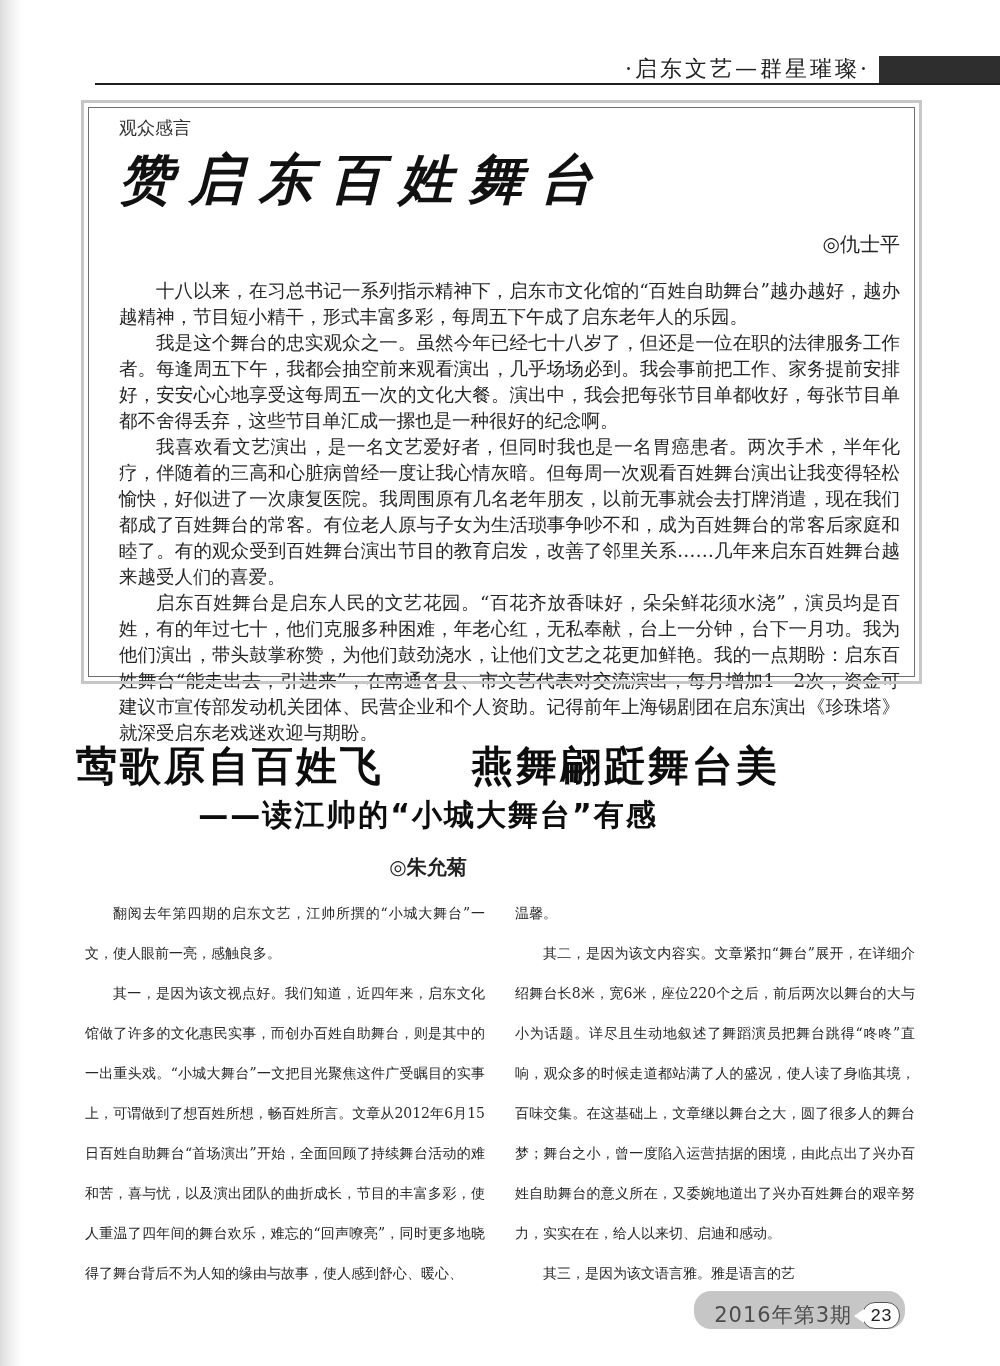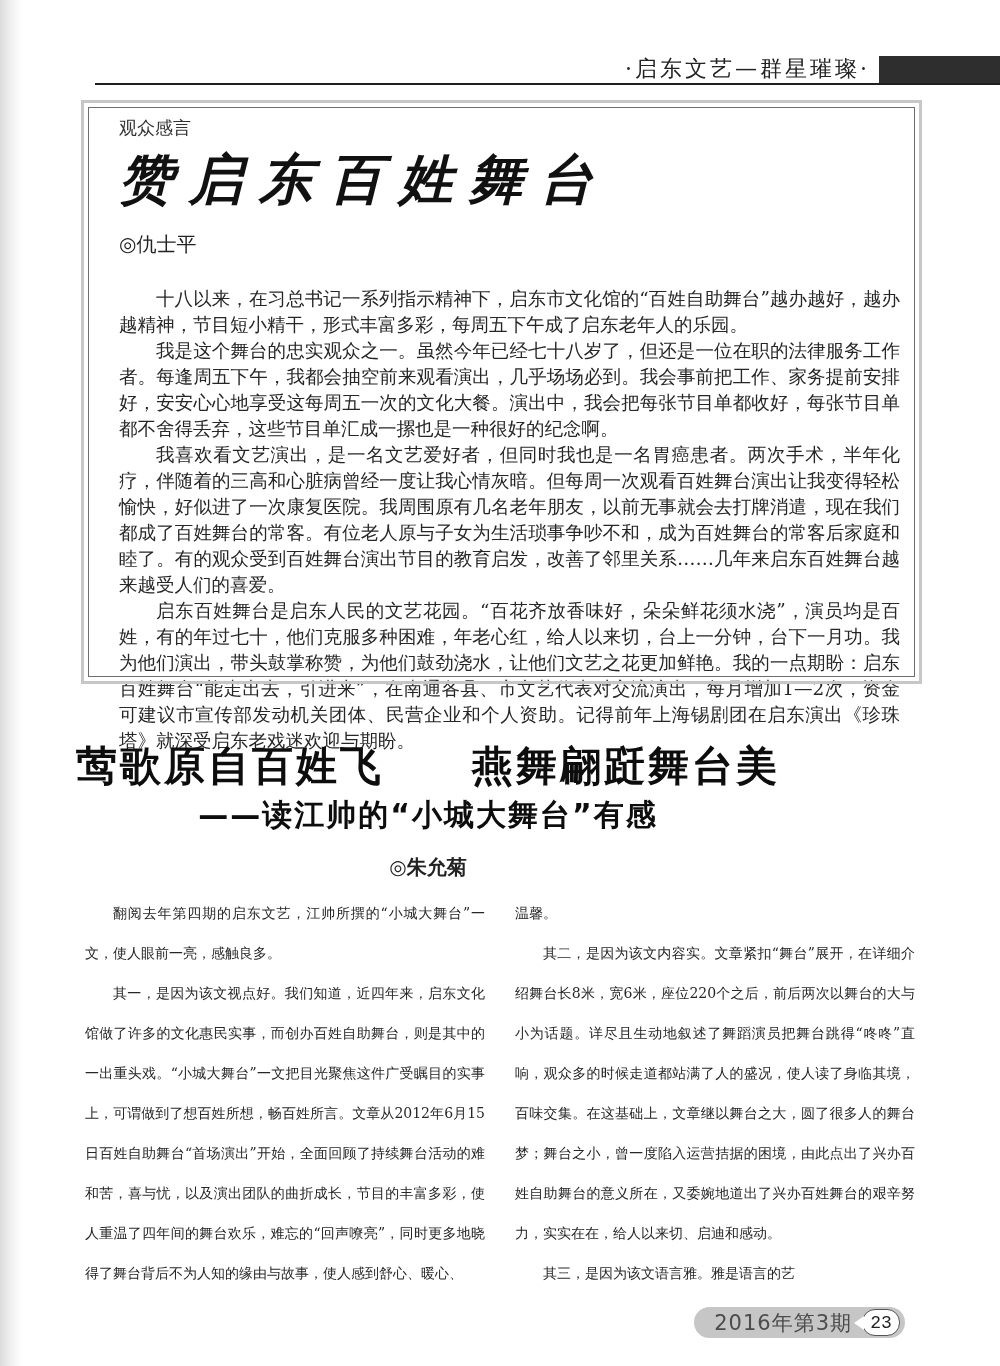--- a/index.html
+++ b/index.html
@@ -39,21 +39,21 @@
     background:#fff;
   }
   .a1-label{font-size:18px;color:#333;}
   .a1-title{
     text-align:left;
     font-size:54px;font-weight:700;font-style:italic;
     letter-spacing:16px;color:#111;
     margin-top:4px;
     font-family:"DejaVu Serif","Liberation Serif",serif;
   }
-  .a1-author{text-align:left;font-size:20px;margin-top:14px;margin-bottom:28px;color:#222;}
+  .a1-author{text-align:right;font-size:20px;margin-top:14px;margin-bottom:20px;color:#222;}
   .a1-body .para{
     margin:0;font-size:18.5px;line-height:26px;
     text-align:justify;text-indent:2em;color:#262626;
   }
   
   .article2-head{position:absolute;left:0;top:742px;width:856px;text-align:center;}
   .a2-title1{
     font-family:"DejaVu Sans","Liberation Sans",sans-serif;
     font-weight:900;font-size:41px;letter-spacing:3px;color:#0d0d0d;
     line-height:48px;
@@ -69,24 +69,24 @@
     display:flex;gap:30px;
   }
   .col{width:400px;}
   .col .para{
     margin:0;font-size:14px;line-height:40px;
     text-align:justify;text-indent:2em;color:#262626;
   }
   .col .para.no-indent{text-indent:0;}
   
   .footer-pill{
-    position:absolute;right:95px;top:1291px;height:31px;
+    position:absolute;right:95px;top:1291px;height:38px;
     background:#c6c6c6;border-radius:17px;
-    display:flex;align-items:center;
-    padding:0 5px 0 20px;gap:10px;margin-top:16px;
+    display:flex;align-items:flex-end;
+    padding:0 5px 0 20px;gap:10px;
   }
   .footer-issue{
     font-size:21px;color:#4c4c4c;letter-spacing:1px;
     font-family:"DejaVu Sans","Liberation Sans",sans-serif;
   }
   .page-badge{
     position:relative;
     background:#fff;border:1.5px solid #555;border-radius:13px;
     min-width:36px;height:25px;display:flex;align-items:center;justify-content:center;
     font-size:18px;color:#222;
@@ -109,21 +109,21 @@
 <div class="header-rule"></div>
 
 <div class="article1">
   <div class="a1-label">观众感言</div>
   <div class="a1-title">赞启东百姓舞台</div>
   <div class="a1-author">◎仇士平</div>
   <div class="a1-body">
       <p class="para">十八以来，在习总书记一系列指示精神下，启东市文化馆的“百姓自助舞台”越办越好，越办越精神，节目短小精干，形式丰富多彩，每周五下午成了启东老年人的乐园。</p>
       <p class="para">我是这个舞台的忠实观众之一。虽然今年已经七十八岁了，但还是一位在职的法律服务工作者。每逢周五下午，我都会抽空前来观看演出，几乎场场必到。我会事前把工作、家务提前安排好，安安心心地享受这每周五一次的文化大餐。演出中，我会把每张节目单都收好，每张节目单都不舍得丢弃，这些节目单汇成一摞也是一种很好的纪念啊。</p>
       <p class="para">我喜欢看文艺演出，是一名文艺爱好者，但同时我也是一名胃癌患者。两次手术，半年化疗，伴随着的三高和心脏病曾经一度让我心情灰暗。但每周一次观看百姓舞台演出让我变得轻松愉快，好似进了一次康复医院。我周围原有几名老年朋友，以前无事就会去打牌消遣，现在我们都成了百姓舞台的常客。有位老人原与子女为生活琐事争吵不和，成为百姓舞台的常客后家庭和睦了。有的观众受到百姓舞台演出节目的教育启发，改善了邻里关系……几年来启东百姓舞台越来越受人们的喜爱。</p>
-      <p class="para">启东百姓舞台是启东人民的文艺花园。“百花齐放香味好，朵朵鲜花须水浇”，演员均是百姓，有的年过七十，他们克服多种困难，年老心红，给人以来切，台上一分钟，台下一月功。我为他们演出，带头鼓掌称赞，为他们鼓劲浇水，让他们文艺之花更加鲜艳。我的一点期盼：启东百姓舞台“能走出去，引进来”，在南通各县、市文艺代表对交流演出，每月增加1—2次，资金可建议市宣传部发动机关团体、民营企业和个人资助。记得前年上海锡剧团在启东演出《珍珠塔》就深受启东老戏迷欢迎与期盼。</p>
+      <p class="para">启东百姓舞台是启东人民的文艺花园。“百花齐放香味好，朵朵鲜花须水浇”，演员均是百姓，有的年过七十，他们克服多种困难，年老心红，无私奉献，台上一分钟，台下一月功。我为他们演出，带头鼓掌称赞，为他们鼓劲浇水，让他们文艺之花更加鲜艳。我的一点期盼：启东百姓舞台“能走出去，引进来”，在南通各县、市文艺代表对交流演出，每月增加1—2次，资金可建议市宣传部发动机关团体、民营企业和个人资助。记得前年上海锡剧团在启东演出《珍珠塔》就深受启东老戏迷欢迎与期盼。</p>
     </div>
 </div>
 
 <div class="article2-head">
   <div class="a2-title1">莺歌原自百姓飞　　燕舞翩跹舞台美</div>
   <div class="a2-title2">——读江帅的“小城大舞台”有感</div>
   <div class="a2-author">◎朱允菊</div>
 </div>
 
 <div class="columns">

